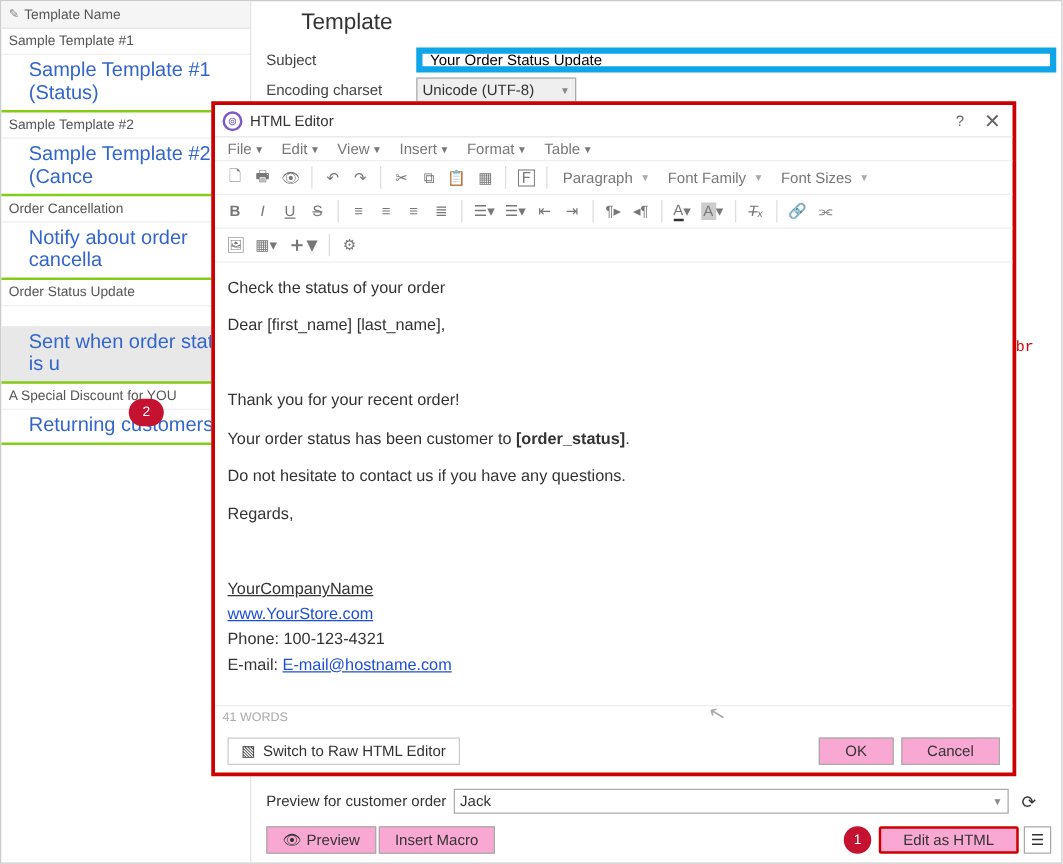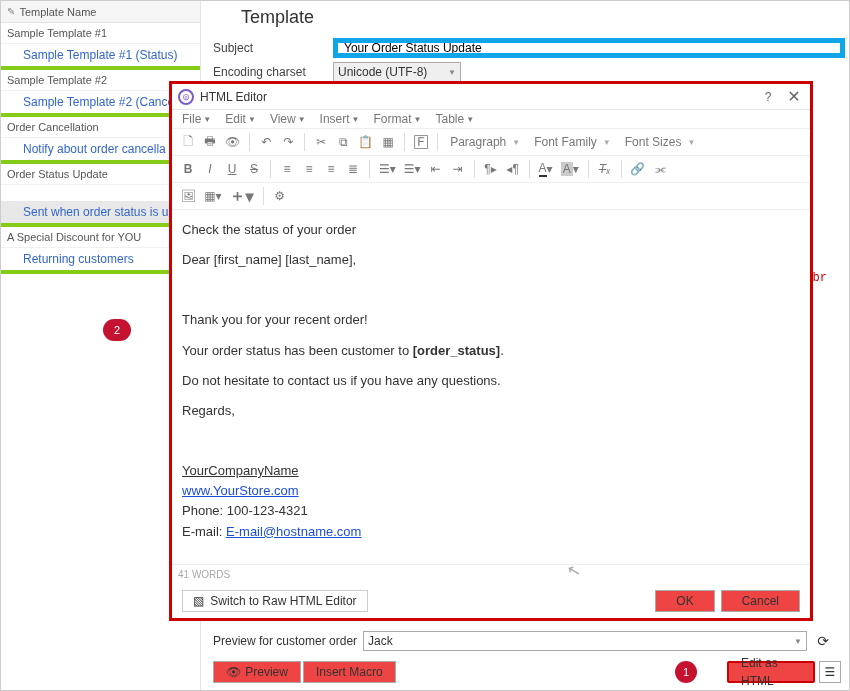--- a/index.html
+++ b/index.html
@@ -37,24 +37,24 @@
     gap: 4px;
   }
   .pencil { font-size: 10px; color: #888; }
   .sidebar-group {
     font-size: 11px;
     color: #555;
     padding: 4px 6px;
     border-bottom: 1px solid #f0f0f0;
   }
   .sidebar-item {
-    font-size: 12px;
+    font-size: 16px;
     color: #3366cc;
     padding: 4px 6px 4px 22px;
-    border-bottom: 4px solid #84cc16;
+    border-bottom: 2px solid #84cc16;
     cursor: pointer;
   }
   .sidebar-selected {
     background: #e8e8e8;
     margin-top: 16px;
   }
 
   
   .main {
     position: absolute;
@@ -132,21 +132,21 @@
   }
   .bottom-buttons {
     position: absolute;
     left: 2px; bottom: 8px;
     display: flex;
     gap: 2px;
     align-items:center;
   }
   .btn {
     border: 1px solid #aaa;
-    background: #ef4444;
+    background: #f9a8d4;
     padding: 2px 12px;
     height: 22px;
     line-height: 18px;
     font-size: 12px;
     cursor: pointer;
     display: flex;
     align-items: center;
     gap: 4px;
   }
   .btn-edit {
@@ -364,21 +364,21 @@
       <span>Preview</span>
     </div>
     <div class="btn">
       <span>Insert Macro</span>
     </div>
   </div>
 
   <div class="callout tail-right callout1-pos">
     <span>1</span>
   </div>
-  <div class="btn btn-edit" style="position:absolute; bottom:8px; right:30px; width:88px; justify-content:center;">
+  <div class="btn btn-edit" style="position:absolute; bottom:8px; right:30px; width:112px; justify-content:center;">
     <span>Edit as HTML</span>
   </div>
   <div class="settings-icn">
     <span>☰</span>
   </div>
 </div>
 
 <div class="editor">
   <div class="editor-titlebar">
     <div class="editor-logo">⊚</div>

